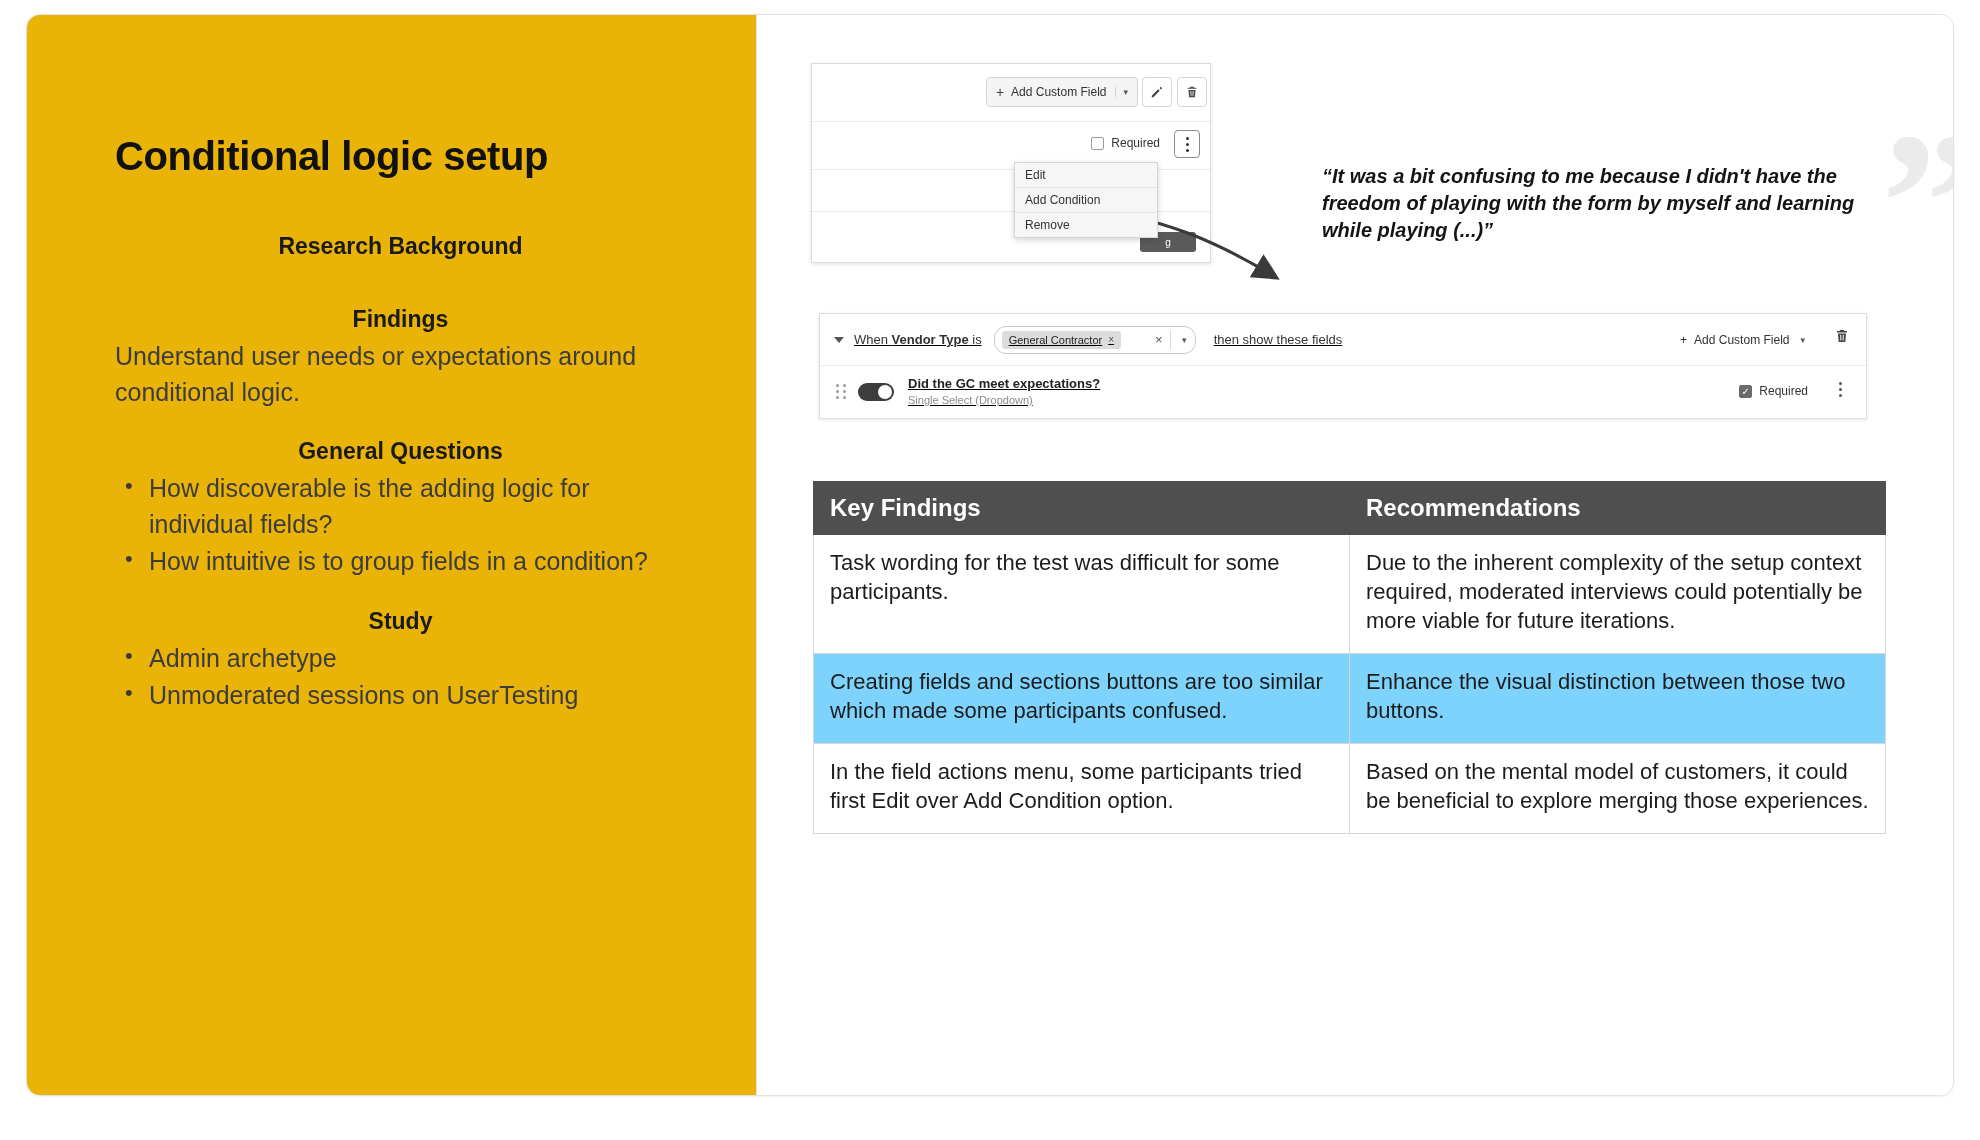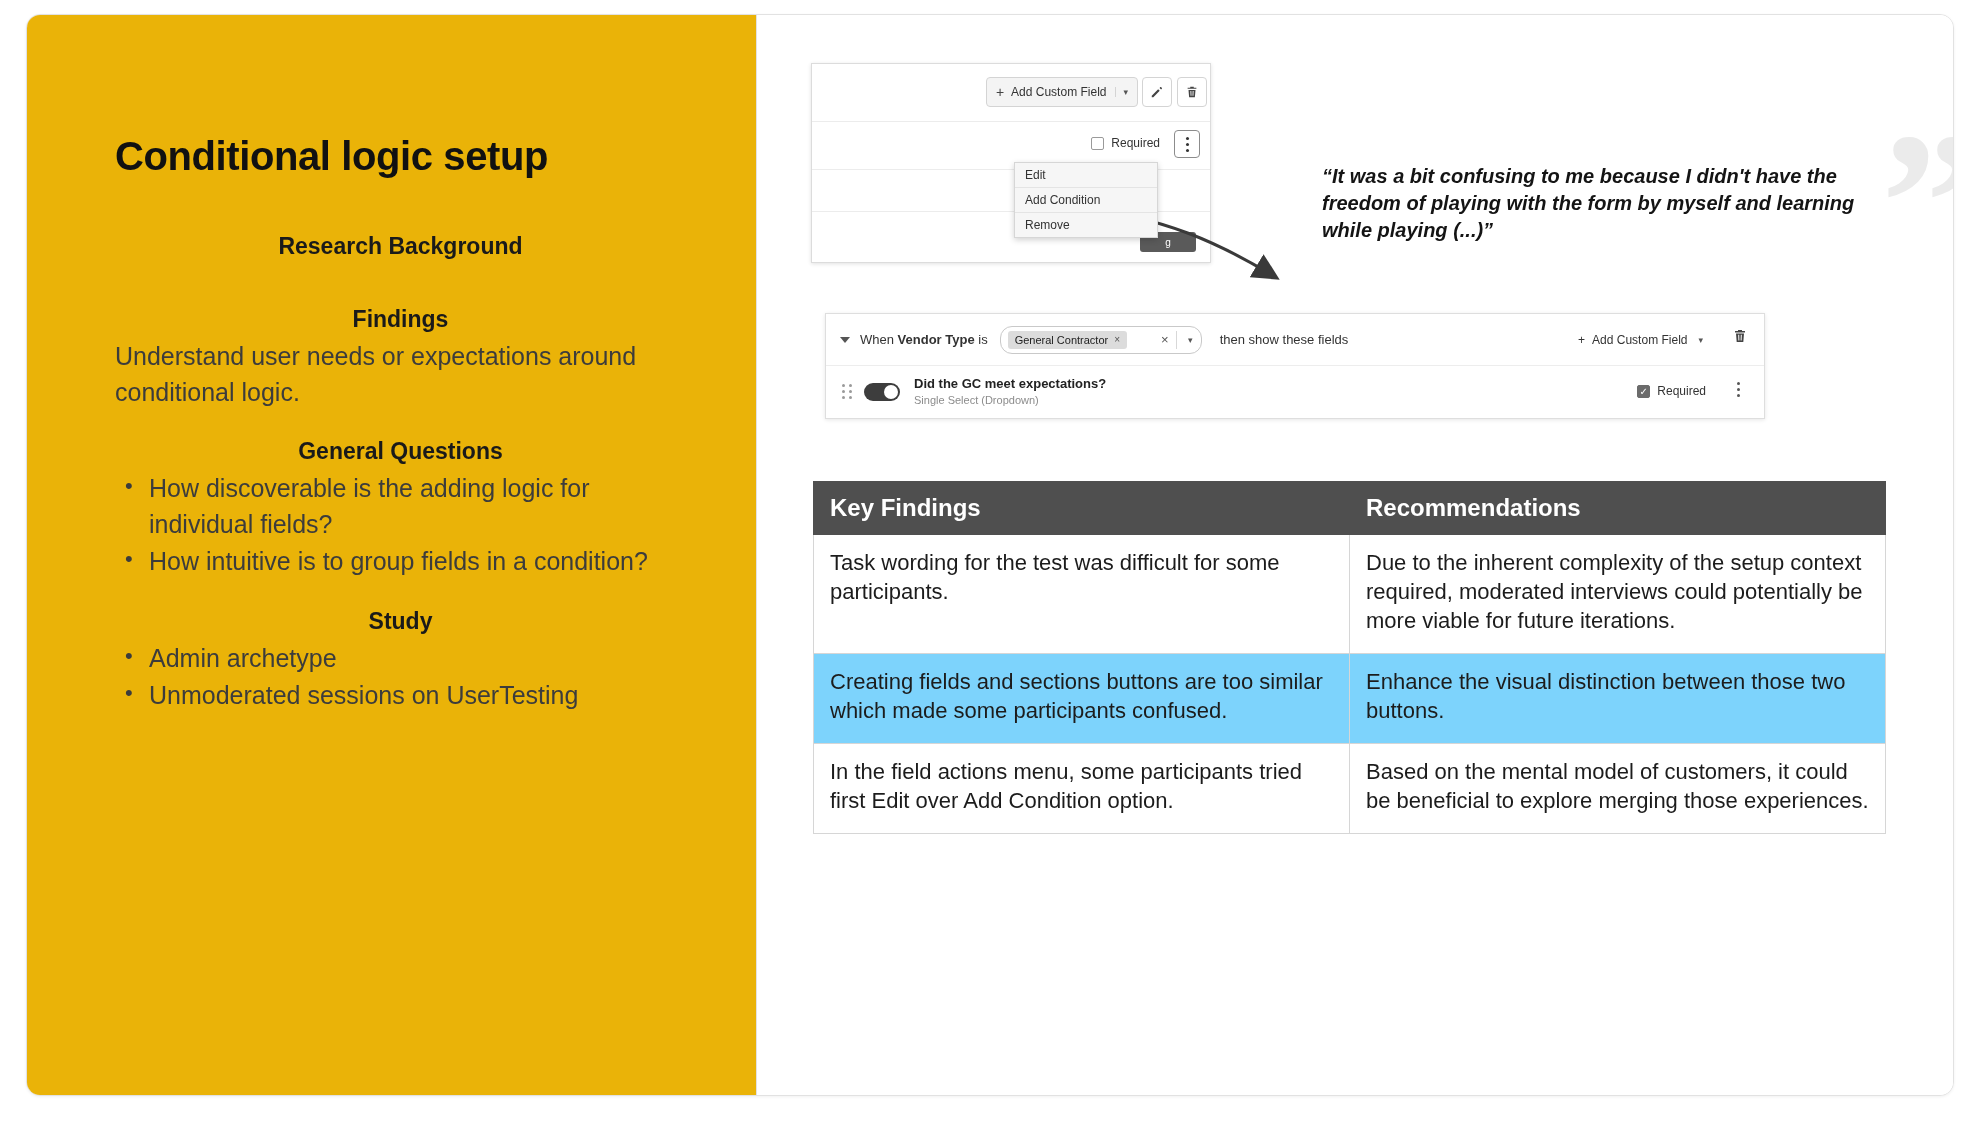--- a/index.html
+++ b/index.html
@@ -258,27 +258,28 @@
     left: 300px;
     top: 160px;
     width: 340px;
     height: 170px;
     pointer-events: none;
   }
 
   
   .shot2 {
     position: absolute;
-    left: 68px;
+    left: 62px;
     top: 298px;
-    width: 940px;
+    width: 1048px;
     height: 106px;
     background: #ffffff;
     border: 1px solid #dedede;
     box-shadow: 0 1px 4px rgba(0,0,0,0.10);
+    text-decoration: underline;
   }
   .shot2 .top {
     position: relative;
     height: 52px;
     border-bottom: 1px solid #ededed;
     display: flex;
     align-items: center;
     padding-left: 14px;
   }
   .tri {

